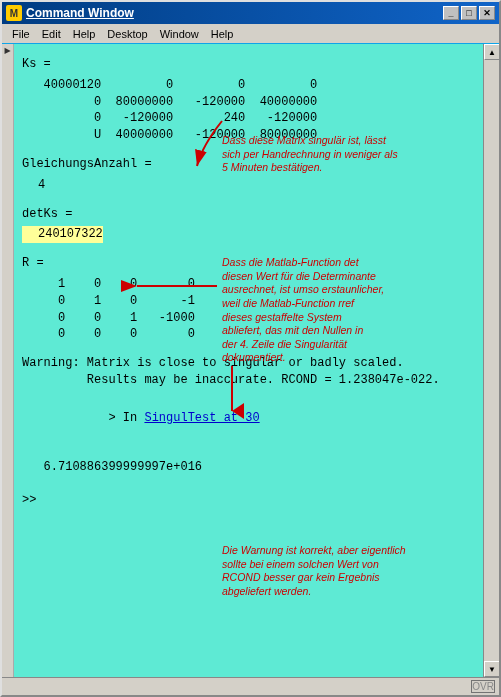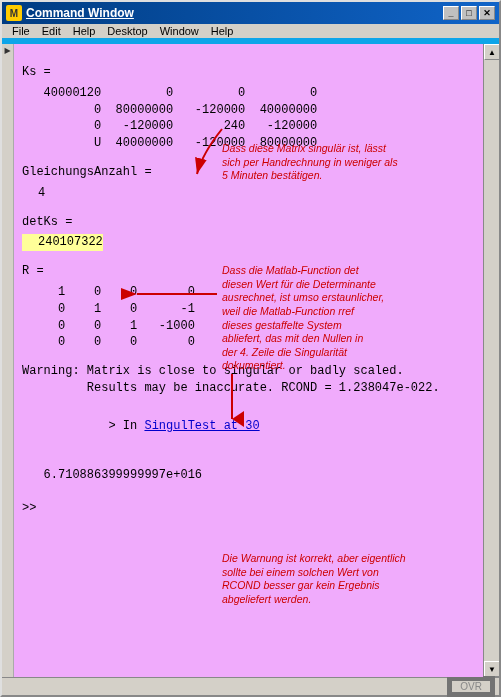--- a/index.html
+++ b/index.html
@@ -76,43 +76,43 @@
       cursor: pointer;
       color: #000;
     }
 
     .menu-bar {
       background: #d4d0c8;
       height: 20px;
       display: flex;
       align-items: center;
       padding: 0 4px;
-      border-bottom: 6px solid #0ea5e9;
+      border-bottom: 1px solid #0ea5e9;
       flex-shrink: 0;
     }
 
     .menu-item {
       padding: 2px 6px;
       font-size: 11px;
       cursor: pointer;
       color: #000;
     }
 
     .content-area {
       display: flex;
       flex: 1;
       overflow: hidden;
     }
 
     .main-content {
       flex: 1;
-      background: #f0abfc;
+      background: #5eead4;
       overflow-y: auto;
       overflow-x: hidden;
-      padding: 20px 8px;
+      padding: 12px 8px;
       font-family: 'Courier New', Courier, monospace;
       font-size: 12px;
       color: #000;
       position: relative;
     }
 
     .scrollbar {
       width: 16px;
       background: #d4d0c8;
       border-left: 1px solid #888;
@@ -146,22 +146,22 @@
       background: #d4d0c8;
       border-top: 1px solid #888;
       display: flex;
       align-items: center;
       justify-content: flex-end;
       padding: 0 4px;
       flex-shrink: 0;
     }
 
     .status-ovr {
-      border: 5px solid #737373;
-      padding: 0 8px;
+      border: 1px solid #737373;
+      padding: 0 0;
       font-size: 10px;
       color: #888;
       background: #d4d0c8;
     }
 
     
     .code-line {
       white-space: pre;
       line-height: 1.4;
     }

